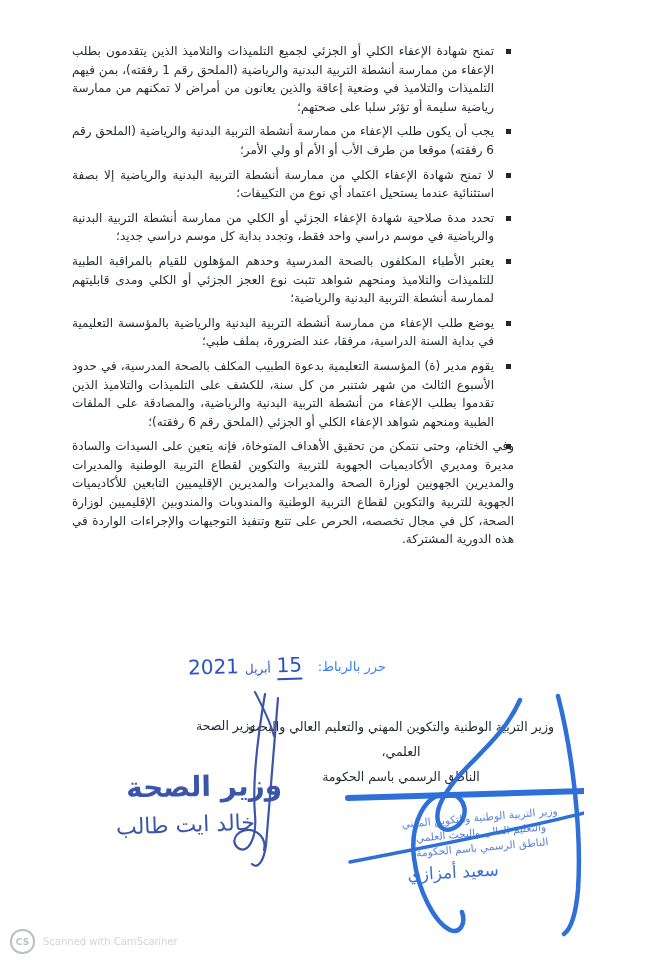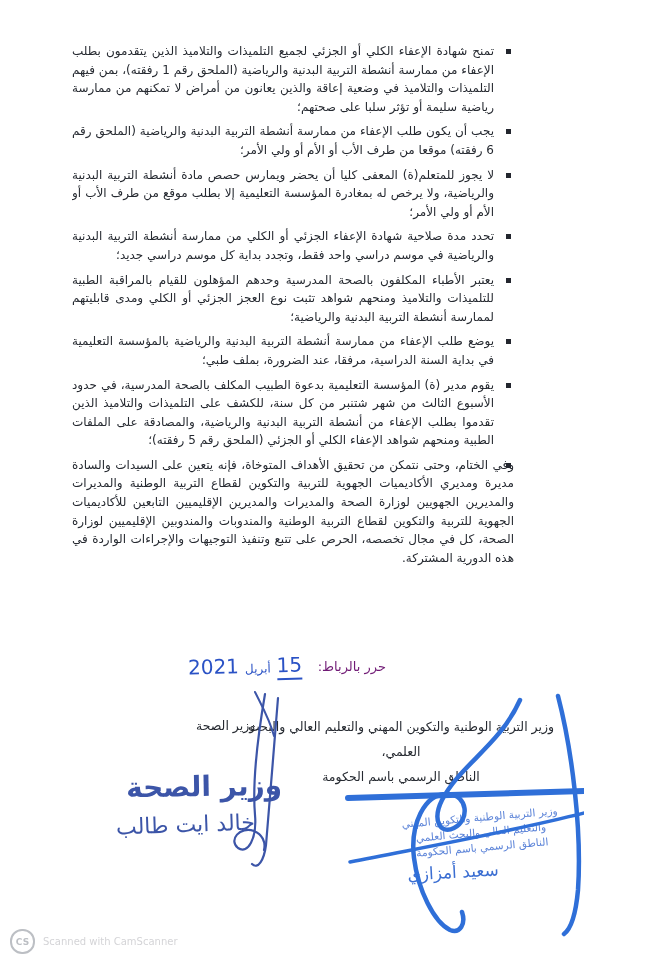--- a/index.html
+++ b/index.html
@@ -26,21 +26,21 @@
   p.closing {
     margin:4px 0 0 0; font-size:12px; line-height:1.55;
     text-align:justify; text-align-last:right;
   }
 
   
   .dateline {
     position:absolute; top:654px; right:70px; left:72px;
     direction:rtl; padding-right:128px; white-space:nowrap;
   }
-  .date-label { font-size:13px; color:#701a75; }
+  .date-label { font-size:13px; color:#3b82f6; }
   .date-stamp {
     display:inline-block; margin-right:10px; color:#2a52c5;
     transform:rotate(-1.5deg); vertical-align:middle;
   }
   .date-day { font-size:20px; letter-spacing:5px; border-bottom:2px solid #2a52c5; padding-bottom:1px; }
   .date-month { font-size:12px; margin:0 6px; }
   .date-year { font-size:20px; }
 
   
   .sig-area { position:absolute; top:690px; left:0; right:0; height:270px; direction:rtl; }
@@ -88,44 +88,44 @@
         <li>
           <span class="b-sq"></span>
           <span>تمنح شهادة الإعفاء الكلي أو الجزئي لجميع التلميذات والتلاميذ الذين يتقدمون بطلب الإعفاء من ممارسة أنشطة التربية البدنية والرياضية (الملحق رقم 1 رفقته)، بمن فيهم التلميذات والتلاميذ في وضعية إعاقة والذين يعانون من أمراض لا تمكنهم من ممارسة رياضية سليمة أو تؤثر سلبا على صحتهم؛</span>
         </li>
 
         <li>
           <span class="b-sq"></span>
           <span>يجب أن يكون طلب الإعفاء من ممارسة أنشطة التربية البدنية والرياضية (الملحق رقم 6 رفقته) موقعا من طرف الأب أو الأم أو ولي الأمر؛</span>
         </li>
 
-
         <li>
           <span class="b-sq"></span>
-          <span>لا يجوز للمتعلم(ة) المعفى كليا أن يحضر ويمارس حصص مادة أنشطة التربية البدنية والرياضية، ولا يرخص له بمغادرة المؤسسة التعليمية إلا بطلب موقع من طرف الأب أو الأم أو ولي الأمر؛</span>
+          <span>لا تمنح شهادة الإعفاء الكلي من ممارسة أنشطة التربية البدنية والرياضية إلا بصفة استثنائية عندما يستحيل اعتماد أي نوع من التكييفات؛</span>
         </li>
+
 
         <li>
           <span class="b-sq"></span>
           <span>تحدد مدة صلاحية شهادة الإعفاء الجزئي أو الكلي من ممارسة أنشطة التربية البدنية والرياضية في موسم دراسي واحد فقط، وتجدد بداية كل موسم دراسي جديد؛</span>
         </li>
 
         <li>
           <span class="b-sq"></span>
           <span>يعتبر الأطباء المكلفون بالصحة المدرسية وحدهم المؤهلون للقيام بالمراقبة الطبية للتلميذات والتلاميذ ومنحهم شواهد تثبت نوع العجز الجزئي أو الكلي ومدى قابليتهم لممارسة أنشطة التربية البدنية والرياضية؛</span>
         </li>
 
         <li>
           <span class="b-sq"></span>
           <span>يوضع طلب الإعفاء من ممارسة أنشطة التربية البدنية والرياضية بالمؤسسة التعليمية في بداية السنة الدراسية، مرفقا، عند الضرورة، بملف طبي؛</span>
         </li>
 
         <li>
           <span class="b-sq"></span>
-          <span>يقوم مدير (ة) المؤسسة التعليمية بدعوة الطبيب المكلف بالصحة المدرسية، في حدود الأسبوع الثالث من شهر شتنبر من كل سنة، للكشف على التلميذات والتلاميذ الذين تقدموا بطلب الإعفاء من أنشطة التربية البدنية والرياضية، والمصادقة على الملفات الطبية ومنحهم شواهد الإعفاء الكلي أو الجزئي (الملحق رقم 5 رفقته)؛</span>
+          <span>يقوم مدير (ة) المؤسسة التعليمية بدعوة الطبيب المكلف بالصحة المدرسية، في حدود الأسبوع الثالث من شهر شتنبر من كل سنة، للكشف على التلميذات والتلاميذ الذين تقدموا بطلب الإعفاء من أنشطة التربية البدنية والرياضية، والمصادقة على الملفات الطبية ومنحهم شواهد الإعفاء الكلي أو الجزئي (الملحق رقم 6 رفقته)؛</span>
         </li>
 
 
         <li>
           <span class="b-sq"></span>
         </li>
 
       </ul>
     <p class="closing">وفي الختام، وحتى نتمكن من تحقيق الأهداف المتوخاة، فإنه يتعين على السيدات والسادة مديرة ومديري الأكاديميات الجهوية للتربية والتكوين لقطاع التربية الوطنية والمديرات والمديرين الجهويين لوزارة الصحة والمديرات والمديرين الإقليميين التابعين للأكاديميات الجهوية للتربية والتكوين لقطاع التربية الوطنية والمندوبات والمندوبين الإقليميين لوزارة الصحة، كل في مجال تخصصه، الحرص على تتبع وتنفيذ التوجيهات والإجراءات الواردة في هذه الدورية المشتركة.</p>
   </div>

